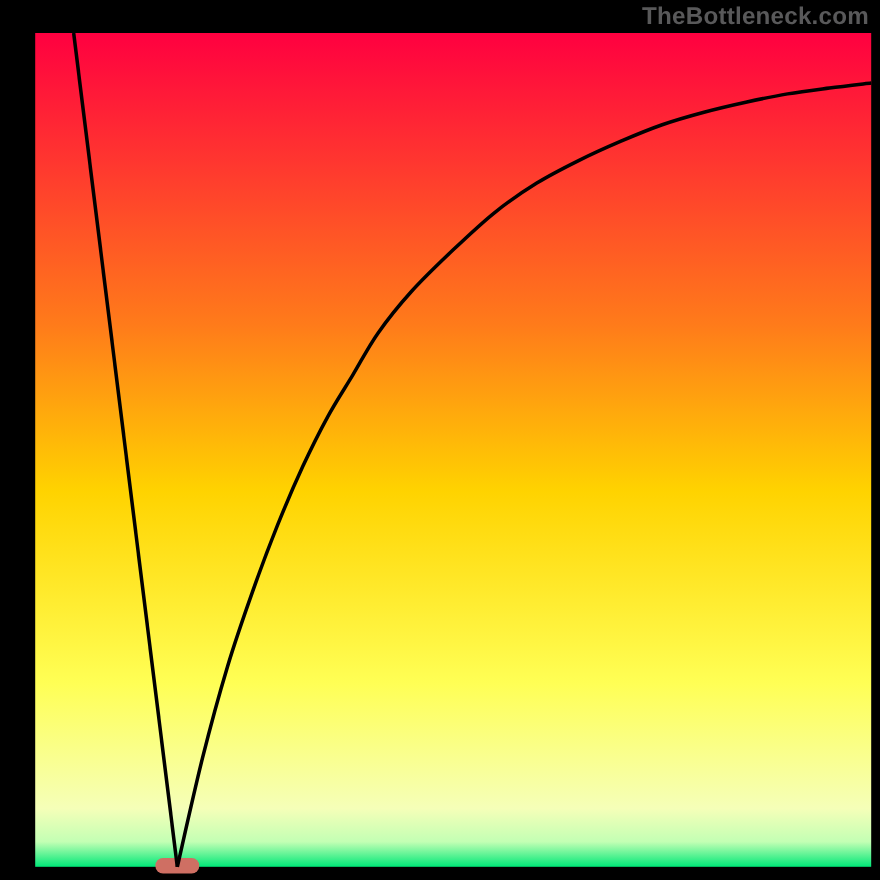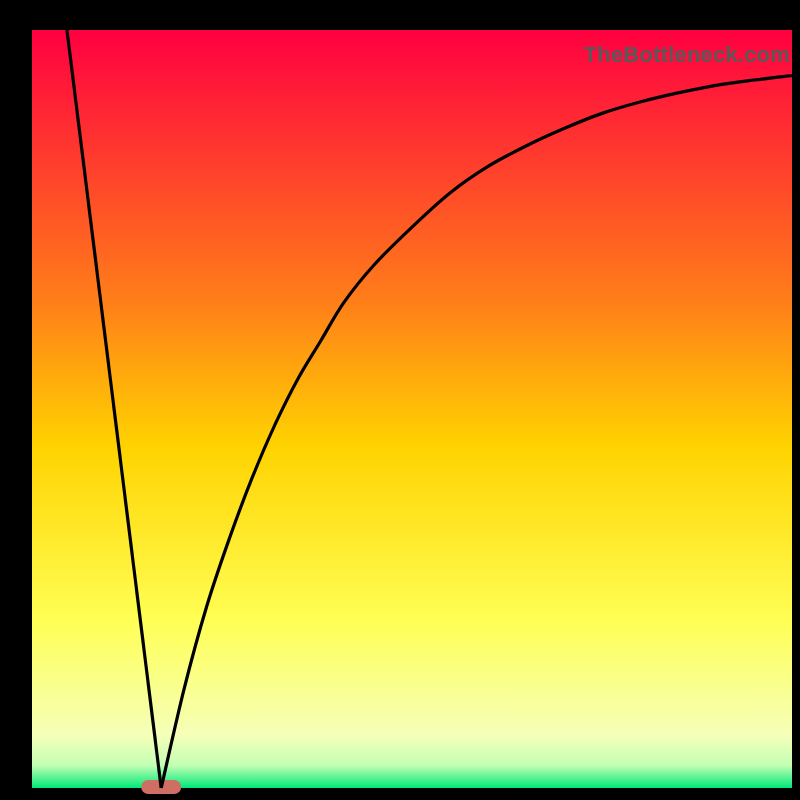--- a/index.html
+++ b/index.html
@@ -18,21 +18,20 @@
 }
 .attrib {
   position: absolute;
   top: 2px;
   right: 10px;
   font-size: 22px;
   font-weight: 600;
   color: #59595a;
   letter-spacing: 0.2px;
   z-index: 50;
-  margin-top: 40px;
 }
 svg {
   display: block;
 }
 </style>
 </head>
 <body>
 
 <div class="container">
   <div class="attrib">TheBottleneck.com</div>

